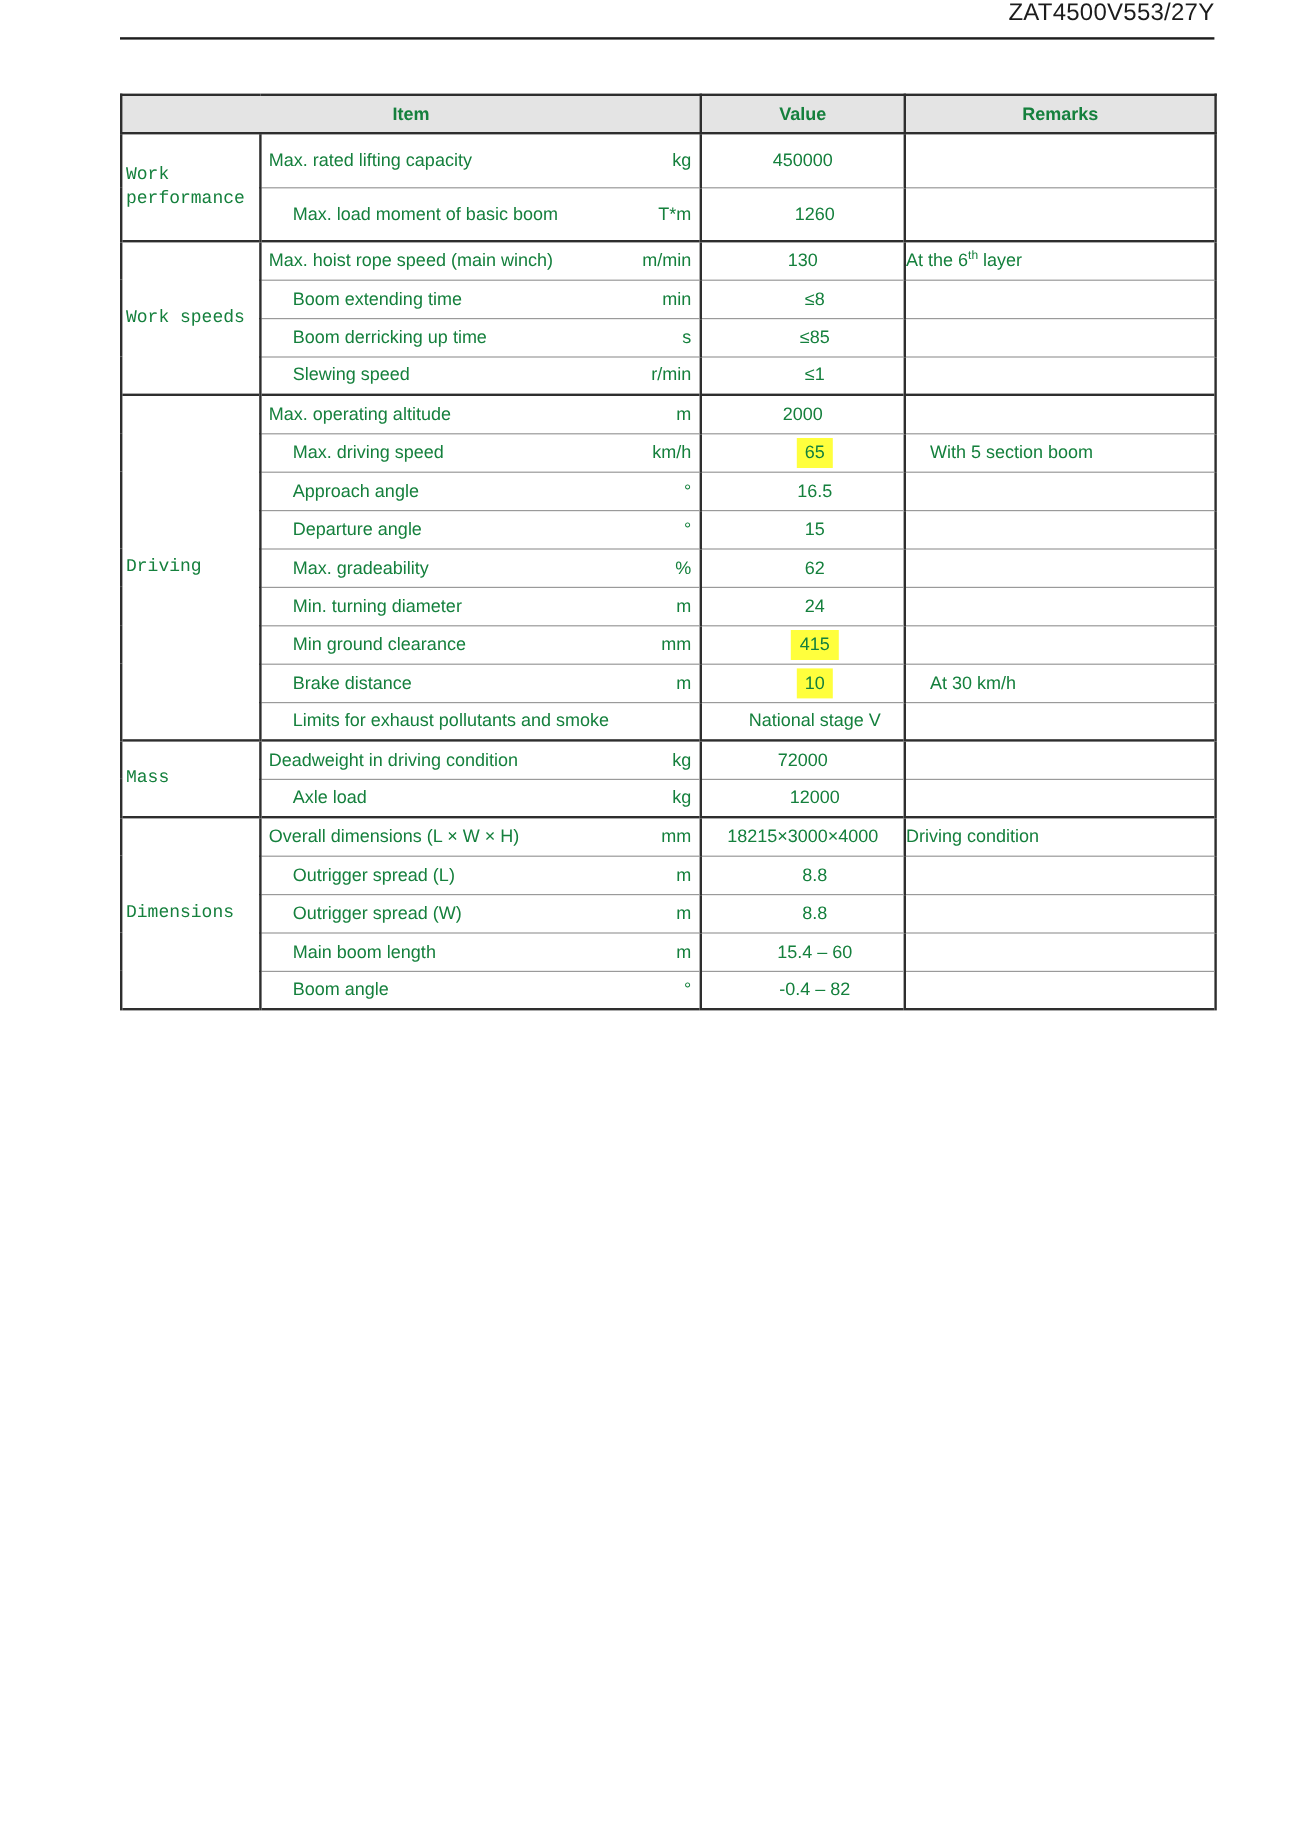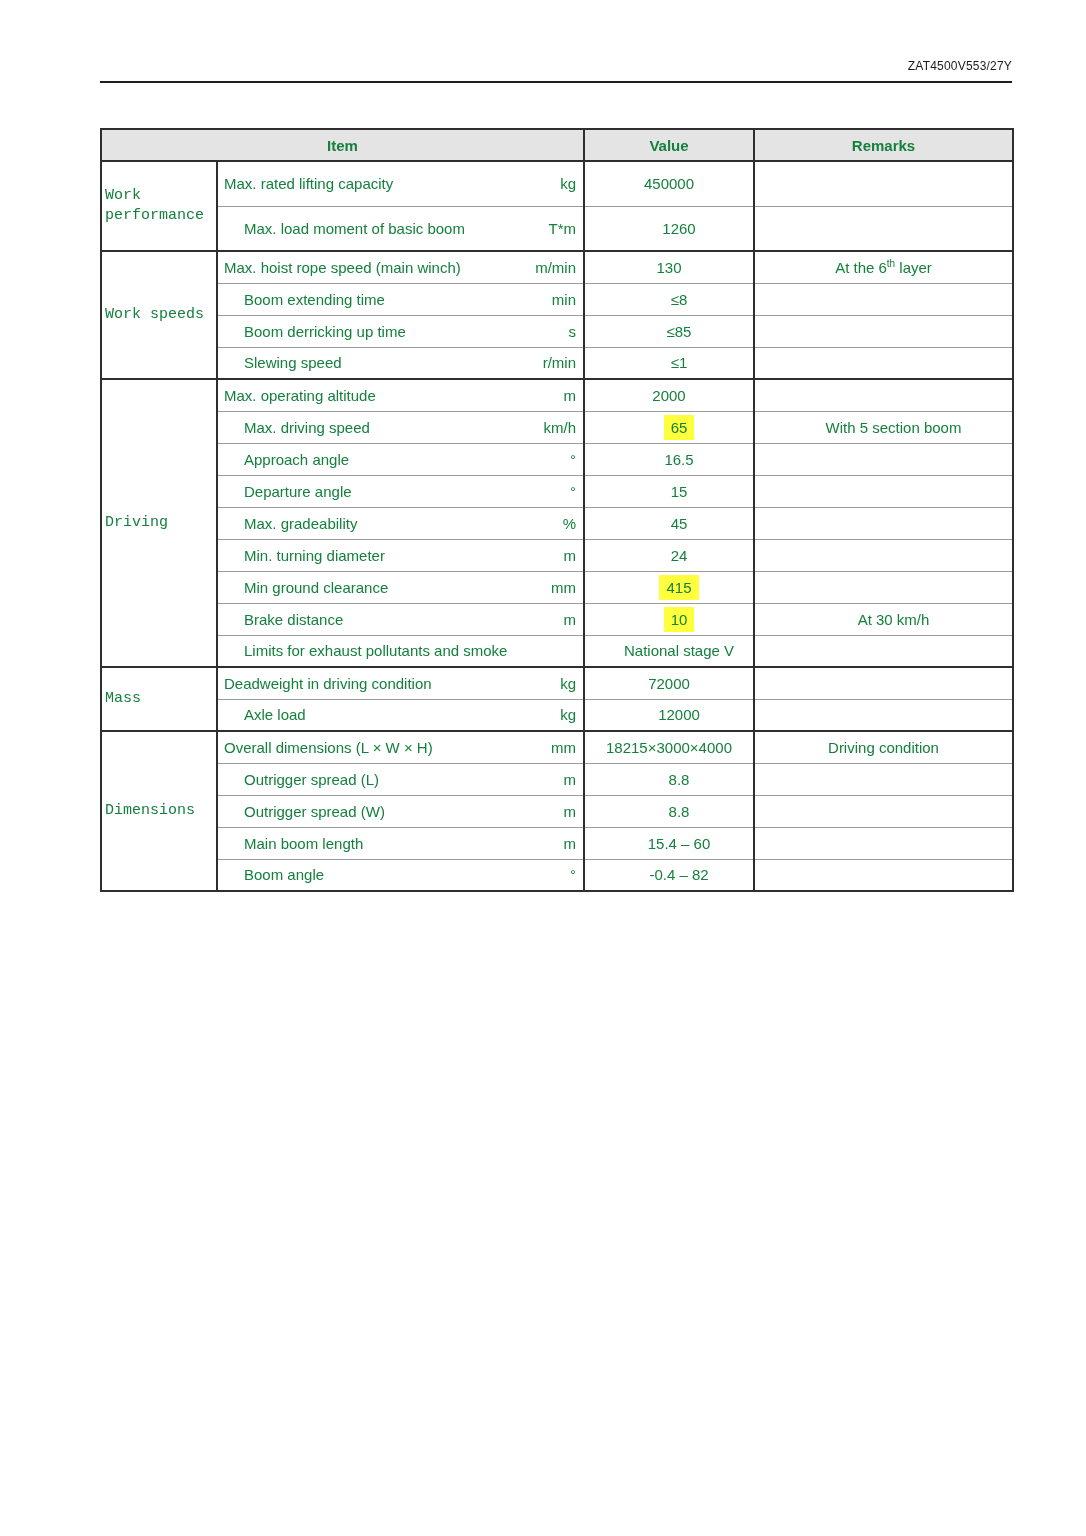--- a/index.html
+++ b/index.html
@@ -7,23 +7,22 @@
     width: 1086px; height: 1536px;
     background: #ffffff;
     font-family: "Liberation Sans", sans-serif;
     color: #1c1c1c;
     position: relative;
     overflow: hidden;
   }
   .content { padding: 0 74px 0 100px; }
 
   .doc-code {
-    padding-top: 59px;
     text-align: right;
-    font-size: 12px;
+    font-size: 20px;
     letter-spacing: 0.2px;
   }
   .rule {
     margin-top: 8px;
     border-top: 2px solid #1d1d1d;
     height: 0;
   }
   .title {
     margin-top: 9px;
     font-size: 17px;
@@ -72,21 +71,21 @@
   .item-flex {
     display: flex;
     justify-content: space-between;
     align-items: center;
     padding: 0 7px 0 6px;
     gap: 18px;
   }
   .item-name { text-align: left; white-space: nowrap; }
   .unit { text-align: left; white-space: nowrap; }
   td.val { text-align: center; }
-  td.rem { text-align: center; }
+  td.rem { }
   sup { font-size: 10px; line-height: 0; }
   .hl { padding: 4px 7px; }
 </style>
 </head>
 <body>
 
 <div class="page">
   <div class="content">
 
     <div class="doc-code">ZAT4500V553/27Y</div>
@@ -212,21 +211,21 @@
             <td class="val">15</td>
             <td class="rem"></td>
           </tr>
           <tr class="row-inner">
             <td class="item">
               <div class="item-flex">
                 <span class="item-name">Max. gradeability</span>
                 <span class="unit">%</span>
               </div>
             </td>
-            <td class="val">45</td>
+            <td class="val">62</td>
             <td class="rem"></td>
           </tr>
           <tr class="row-inner">
             <td class="item">
               <div class="item-flex">
                 <span class="item-name">Min. turning diameter</span>
                 <span class="unit">m</span>
               </div>
             </td>
             <td class="val">24</td>

